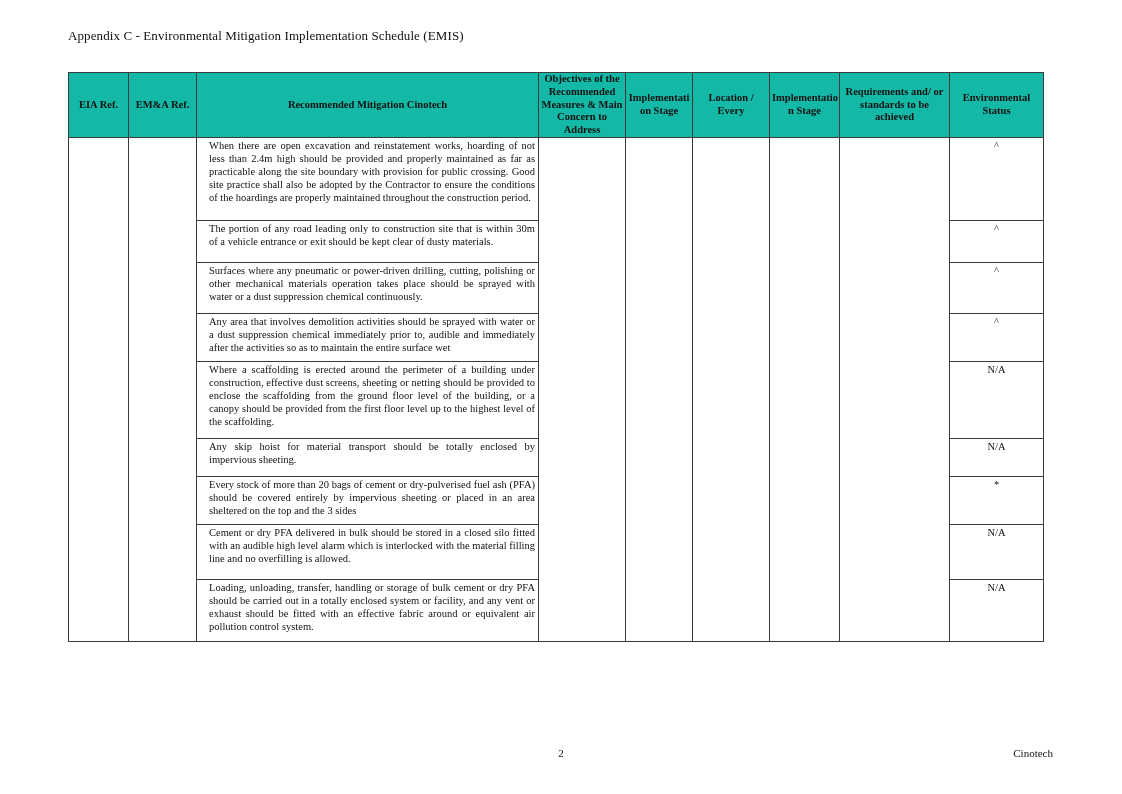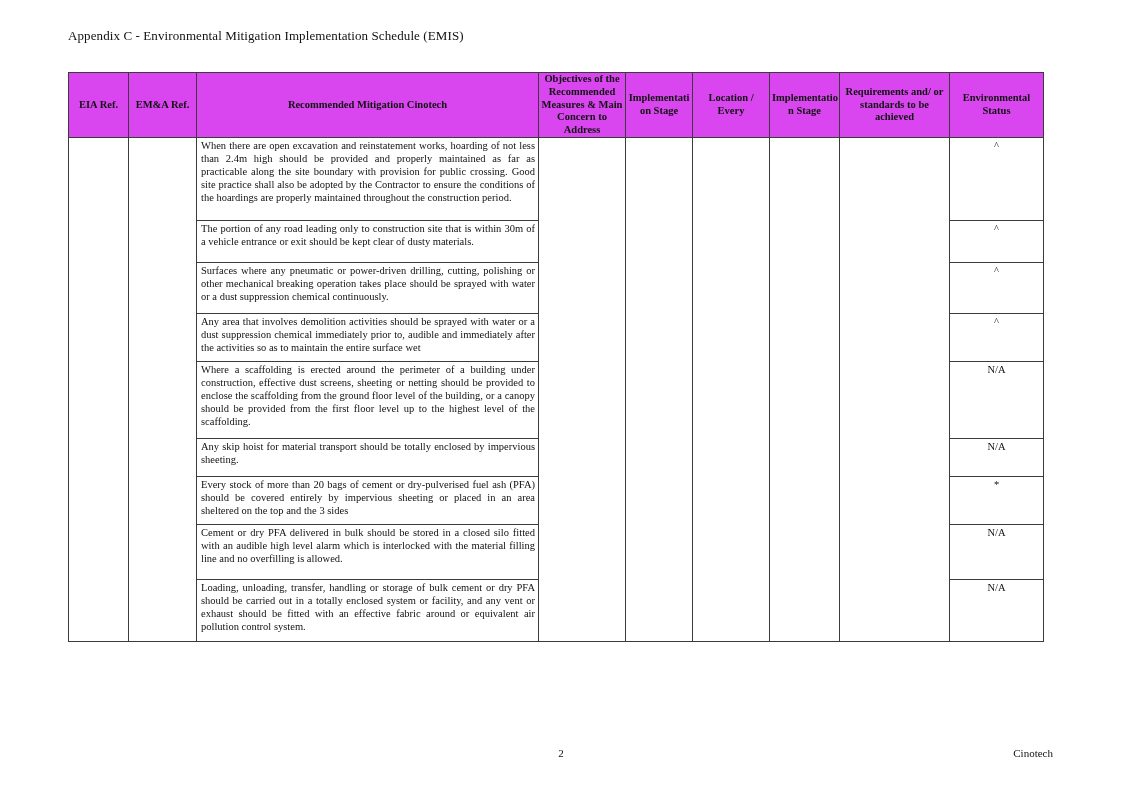--- a/index.html
+++ b/index.html
@@ -30,38 +30,38 @@
     width: 975px;
     border-collapse: collapse;
     table-layout: fixed;
   }
   table.emis th, table.emis td {
     border: 1px solid #3b3b3b;
     box-sizing: border-box;
     overflow: hidden;
   }
   table.emis th {
-    background: #d946ef;
+    background: #14b8a6;
     font-weight: bold;
     font-size: 10.5px;
     line-height: 12.8px;
     text-align: center;
     vertical-align: middle;
     padding: 0 2px;
     white-space: pre-line;
   }
   tr.head-row { height: 64px; }
   table.emis td {
     vertical-align: top;
     font-size: 10.5px;
     line-height: 13px;
   }
   td.measure-cell {
     text-align: justify;
-    padding: 1px 3px 0 4px;
+    padding: 1px 3px 0 12px;
   }
   td.status-cell {
     text-align: center;
     padding-top: 1px;
   }
   tr.r1 { height: 83px; }
   tr.r2 { height: 42px; }
   tr.r3 { height: 51px; }
   tr.r4 { height: 48px; }
   tr.r5 { height: 77px; }
@@ -135,21 +135,21 @@
       <td rowspan="9"></td>
       <td rowspan="9"></td>
       <td rowspan="9"></td>
       <td class="status-cell">^</td>
     </tr>
     <tr class="r2">
       <td class="measure-cell">The portion of any road leading only to construction site that is within 30m of a vehicle entrance or exit should be kept clear of dusty materials.</td>
       <td class="status-cell">^</td>
     </tr>
     <tr class="r3">
-      <td class="measure-cell">Surfaces where any pneumatic or power-driven drilling, cutting, polishing or other mechanical breaking operation takes place should be sprayed with water or a dust suppression chemical continuously.</td>
+      <td class="measure-cell">Surfaces where any pneumatic or power-driven drilling, cutting, polishing or other mechanical materials operation takes place should be sprayed with water or a dust suppression chemical continuously.</td>
       <td class="status-cell">^</td>
     </tr>
     <tr class="r4">
       <td class="measure-cell">Any area that involves demolition activities should be sprayed with water or a dust suppression chemical immediately prior to, audible and immediately after the activities so as to maintain the entire surface wet</td>
       <td class="status-cell">^</td>
     </tr>
     <tr class="r5">
       <td class="measure-cell">Where a scaffolding is erected around the perimeter of a building under construction, effective dust screens, sheeting or netting should be provided to enclose the scaffolding from the ground floor level of the building, or a canopy should be provided from the first floor level up to the highest level of the scaffolding.</td>
       <td class="status-cell">N/A</td>
     </tr>

